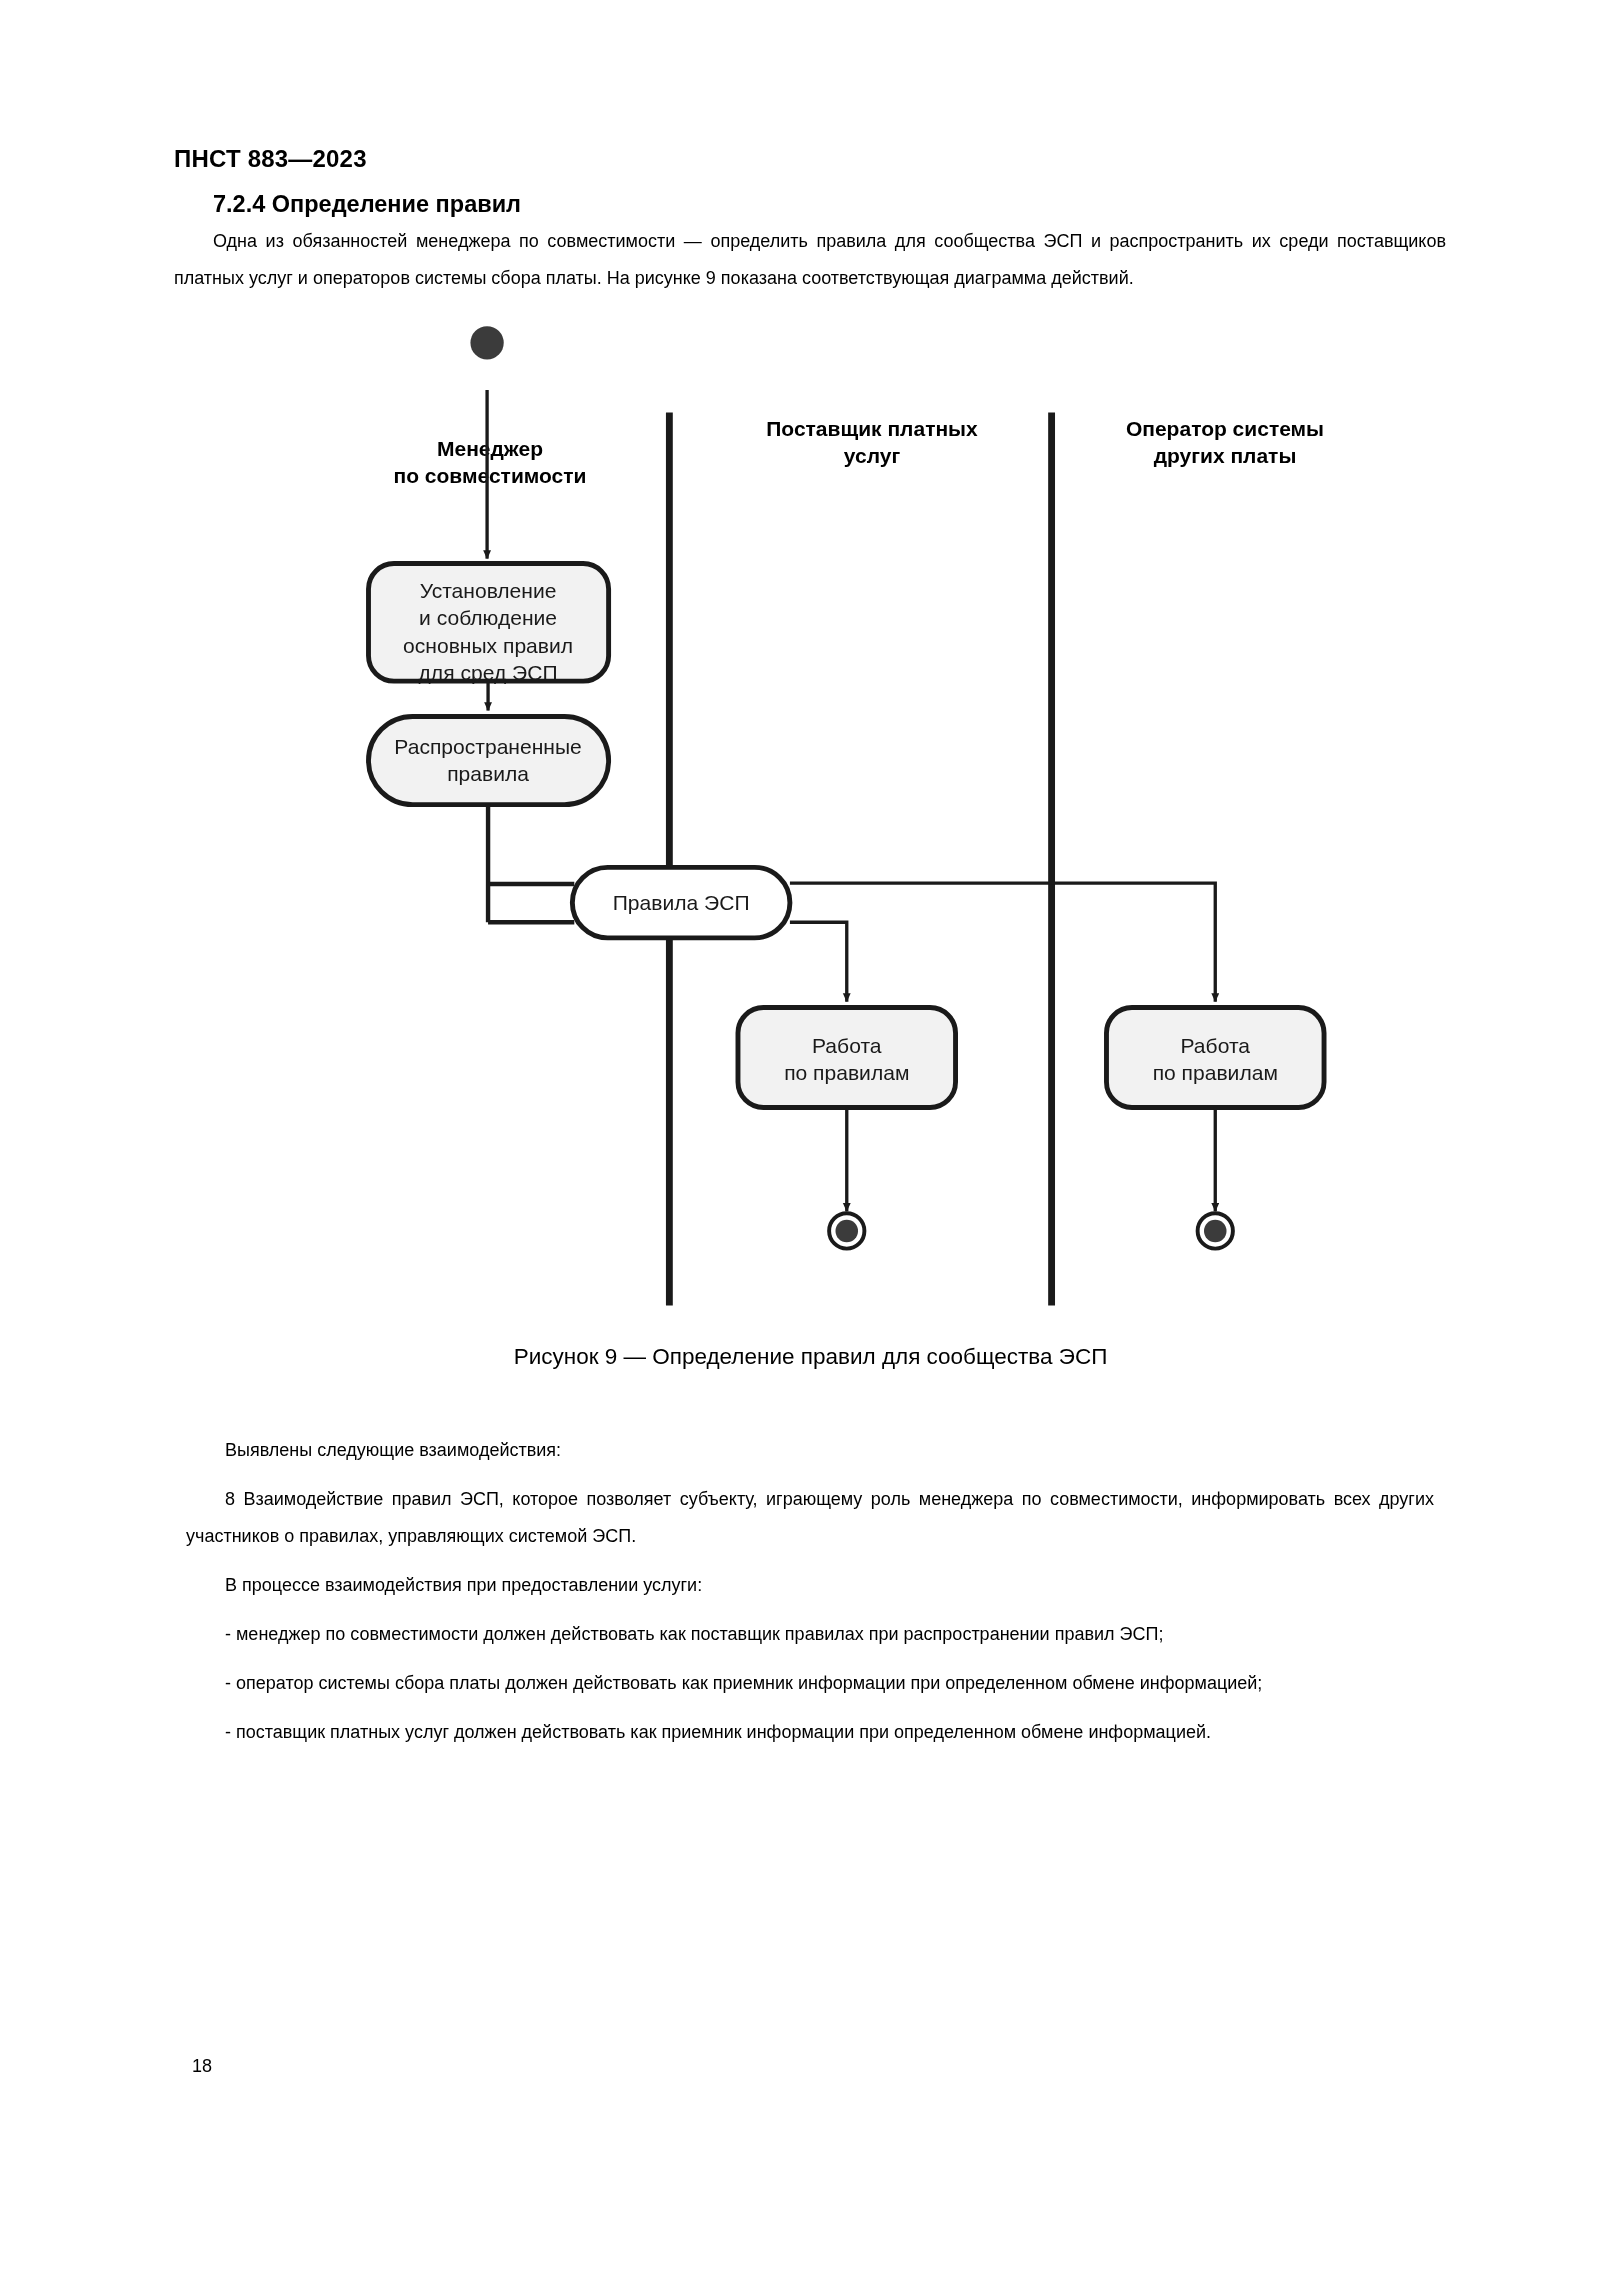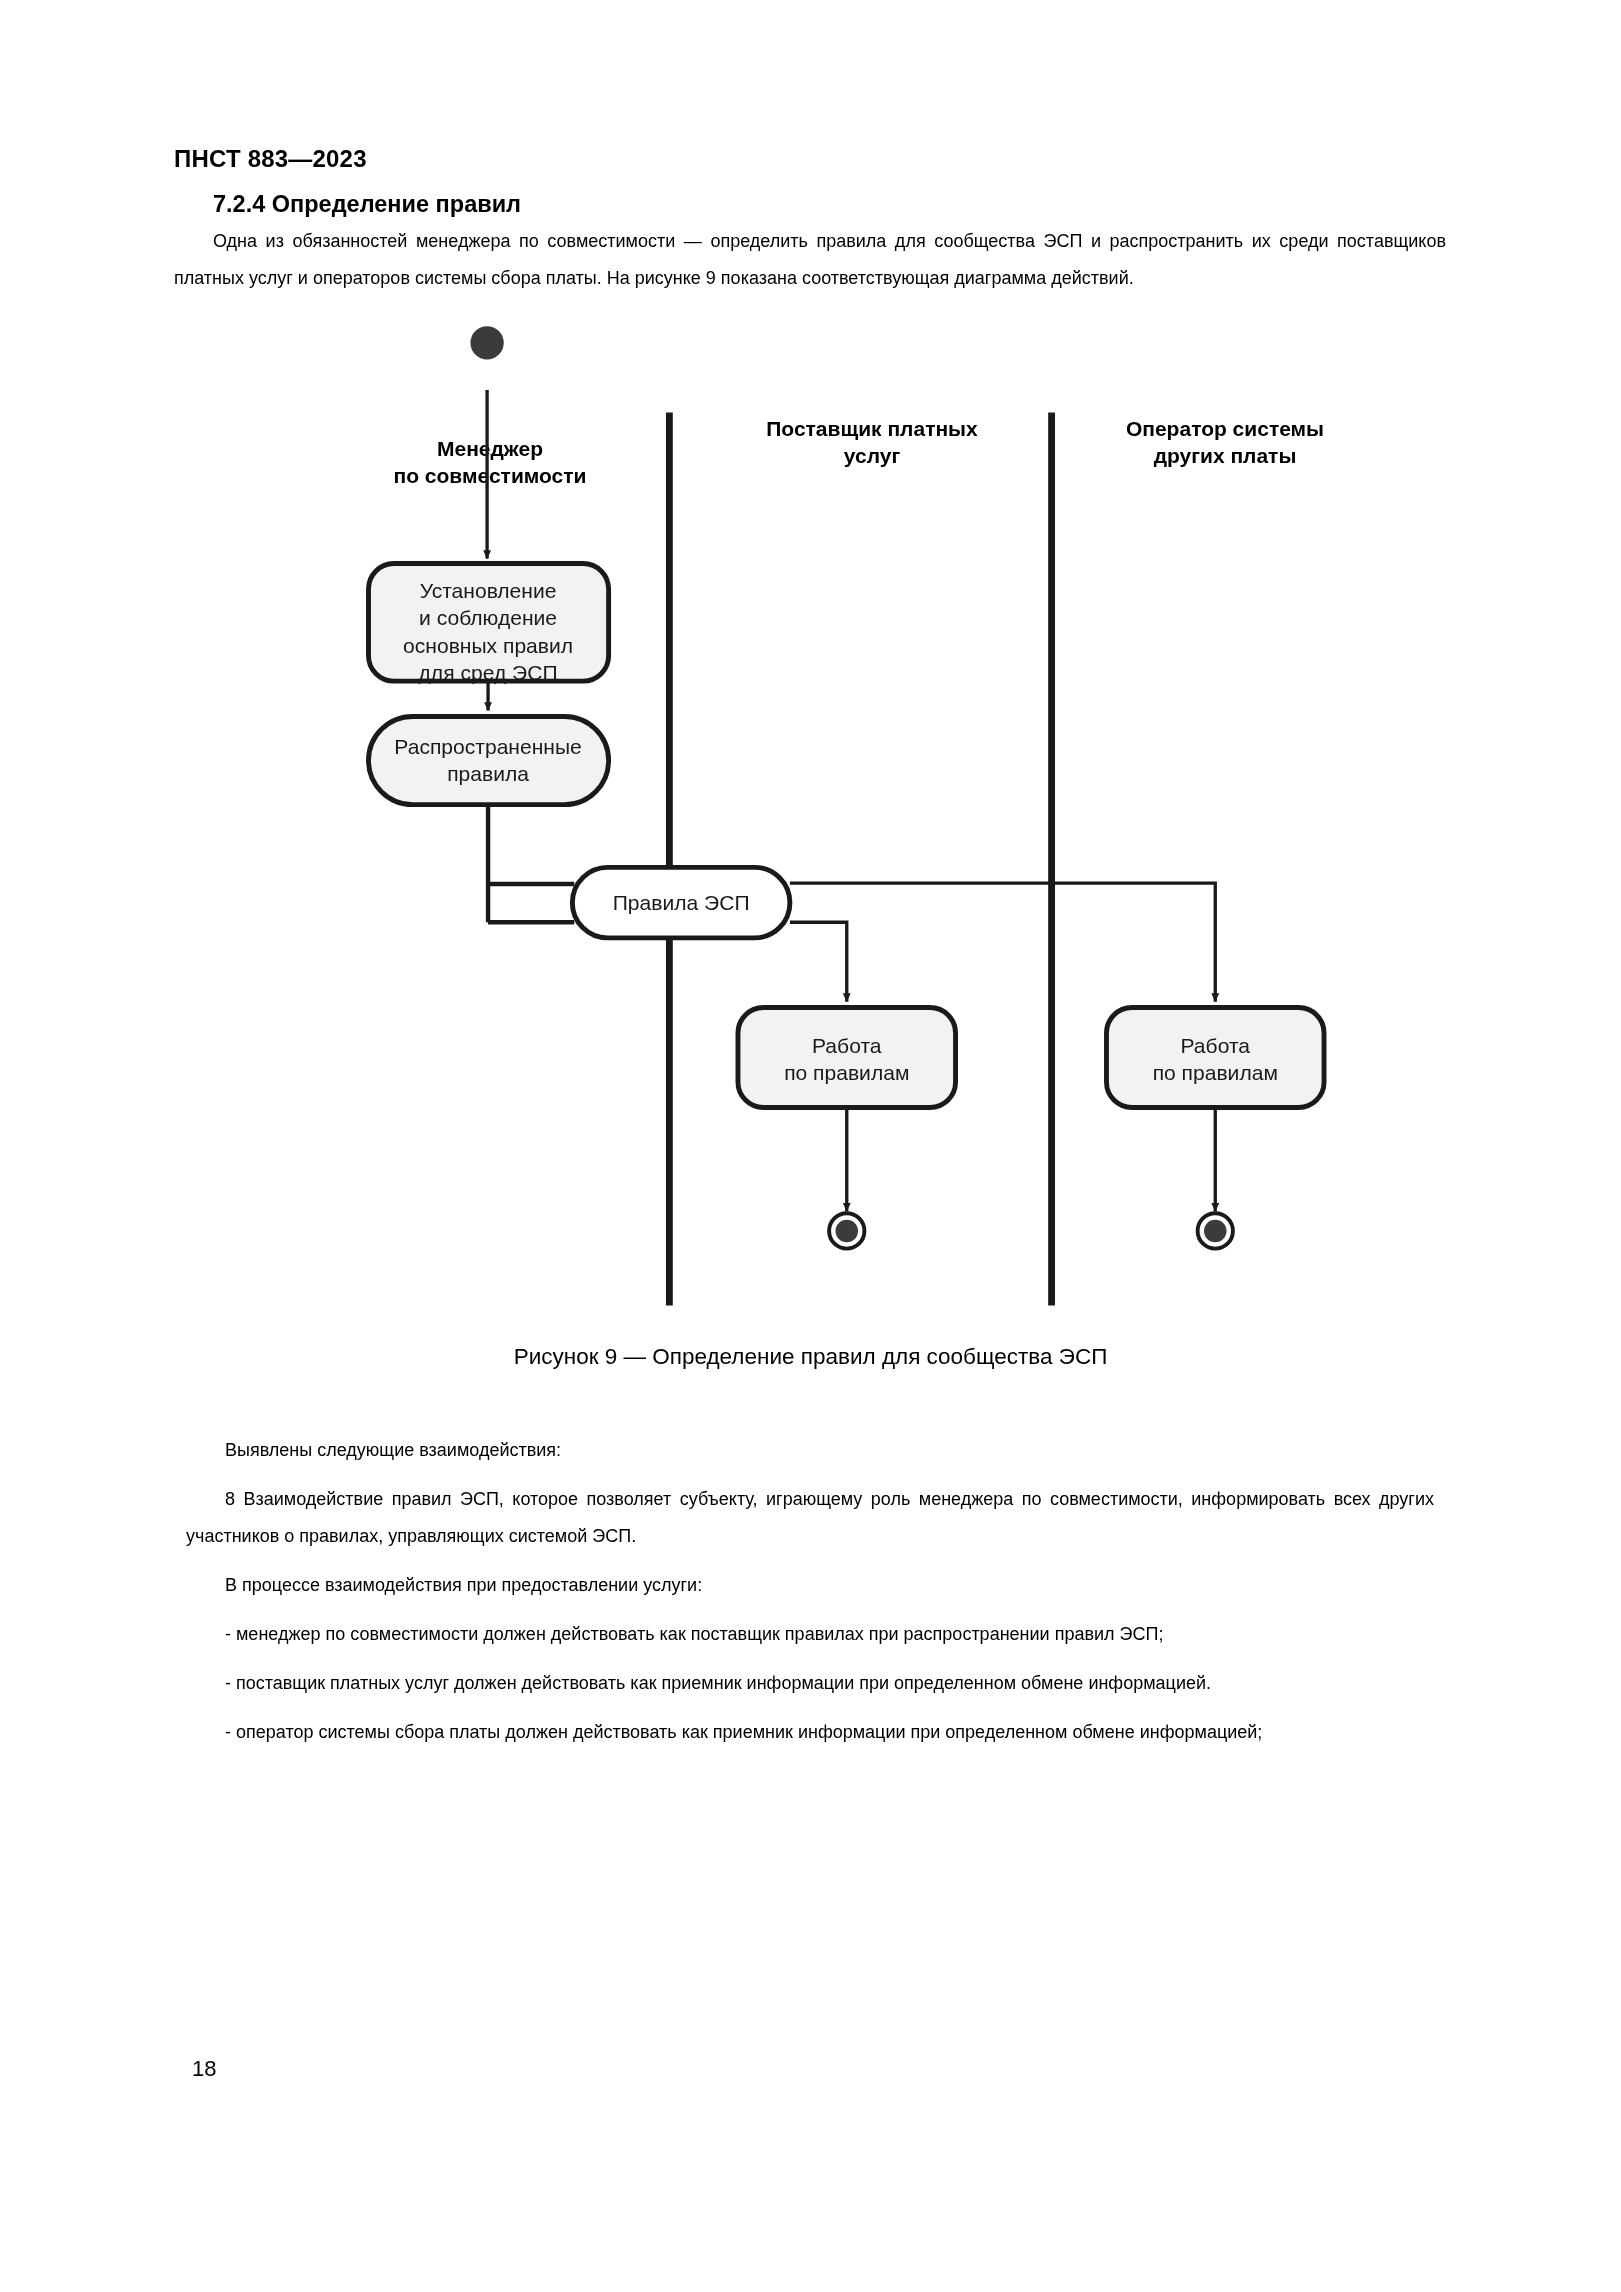--- a/index.html
+++ b/index.html
@@ -82,21 +82,21 @@
     font-size: 21.5px;
     fill: #1a1a1a;
     text-anchor: middle;
   }
 
   
   .page-number {
     position: absolute;
     left: 192px;
     top: 2056px;
-    font-size: 22px;
+    font-size: 18px;
   }
 </style>
 </head>
 <body>
 
 <div class="page">
 
   <div class="doc-header">ПНСТ 883—2023</div>
 
   <div class="text-col" style="top: 191px;">
@@ -188,20 +188,20 @@
     <circle cx="497" cy="20" r="17" fill="#3b3b3b"></circle>
   </svg>
 
   <div class="figure-caption">Рисунок 9 — Определение правил для сообщества ЭСП</div>
 
   <div class="text-col" style="top: 1420px;">
     <p class="body tight">Выявлены следующие взаимодействия:</p>
     <p class="body tight">8  Взаимодействие правил ЭСП, которое позволяет субъекту, играющему роль менеджера по совместимости, информировать всех других участников о правилах, управляющих системой ЭСП.</p>
     <p class="body tight">В процессе взаимодействия при предоставлении услуги:</p>
     <p class="body tight">- менеджер по совместимости должен действовать как поставщик правилах при распространении правил ЭСП;</p>
+    <p class="body tight">- оператор системы сбора платы должен действовать как приемник информации при определенном обмене информацией;</p>
     <p class="body tight">- поставщик платных услуг должен действовать как приемник информации при определенном обмене информацией.</p>
-    <p class="body tight">- оператор системы сбора платы должен действовать как приемник информации при определенном обмене информацией;</p>
   </div>
 
   <div class="page-number">18</div>
 
 </div>
 
 
 </body></html>

